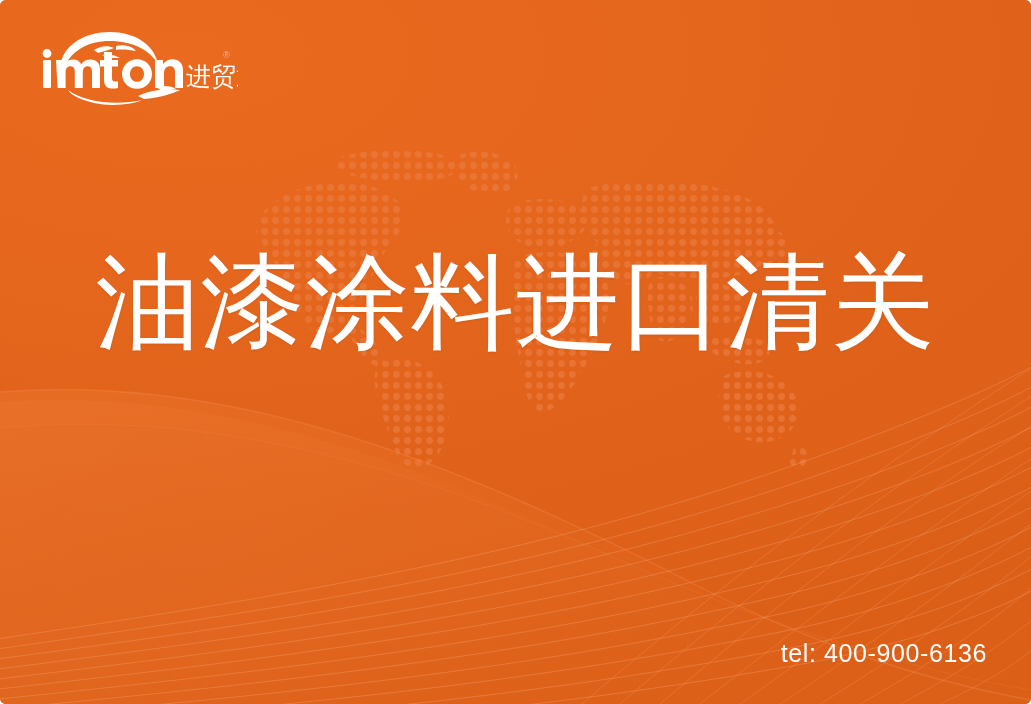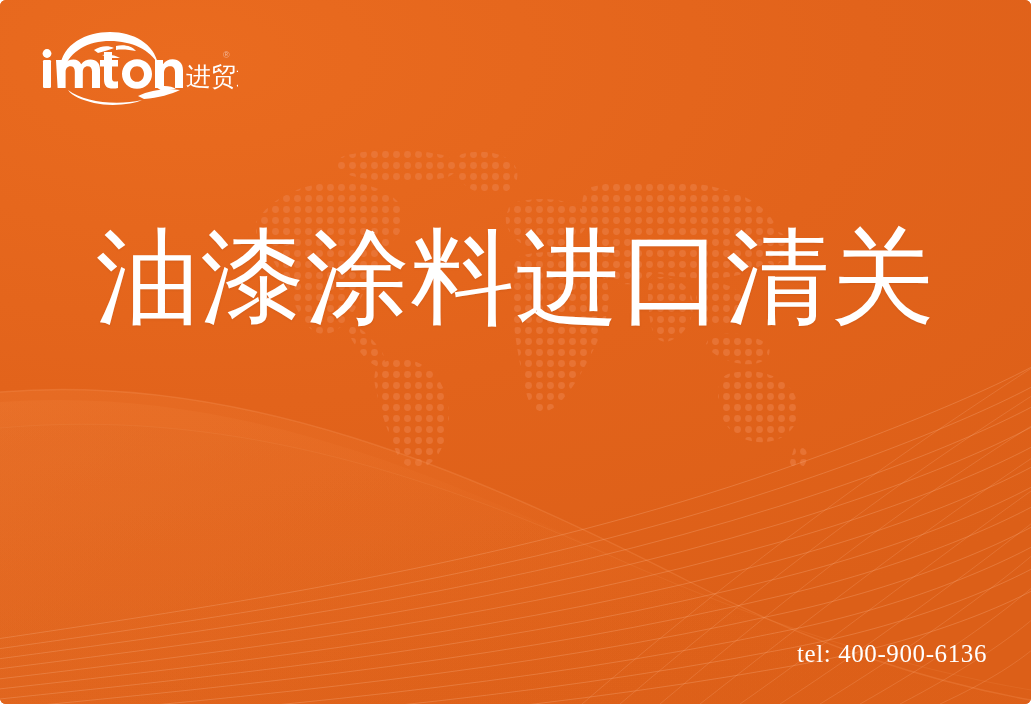--- a/index.html
+++ b/index.html
@@ -60,42 +60,42 @@
     width: 200px;
     height: 78px;
   }
   .logo svg { display: block; width: 100%; height: 100%; }
 
   
   .headline {
     position: absolute;
     left: 0;
     right: 0;
-    top: 211px;
+    top: 236px;
     text-align: center;
     color: #ffffff;
     font-size: 104px;
     line-height: 1.28;
     letter-spacing: 1px;
     font-weight: 400;
     font-family: "DejaVu Sans", "Liberation Sans", sans-serif;
     text-shadow: 0 1px 2px rgba(150,60,10,0.18);
     white-space: nowrap;
   }
   .headline .hl-line { display: block; }
 
   
   .phone {
     position: absolute;
     right: 44px;
     bottom: 36px;
     color: #ffffff;
     font-size: 25px;
     letter-spacing: 0.6px;
-    font-family: Liberation Serif, serif;
+    font-family: Liberation Sans, sans-serif;
     text-align: right;
   }
 </style>
 </head>
 <body>
 
 <div id="banner">
 
   <div class="bg-base"></div>
 

